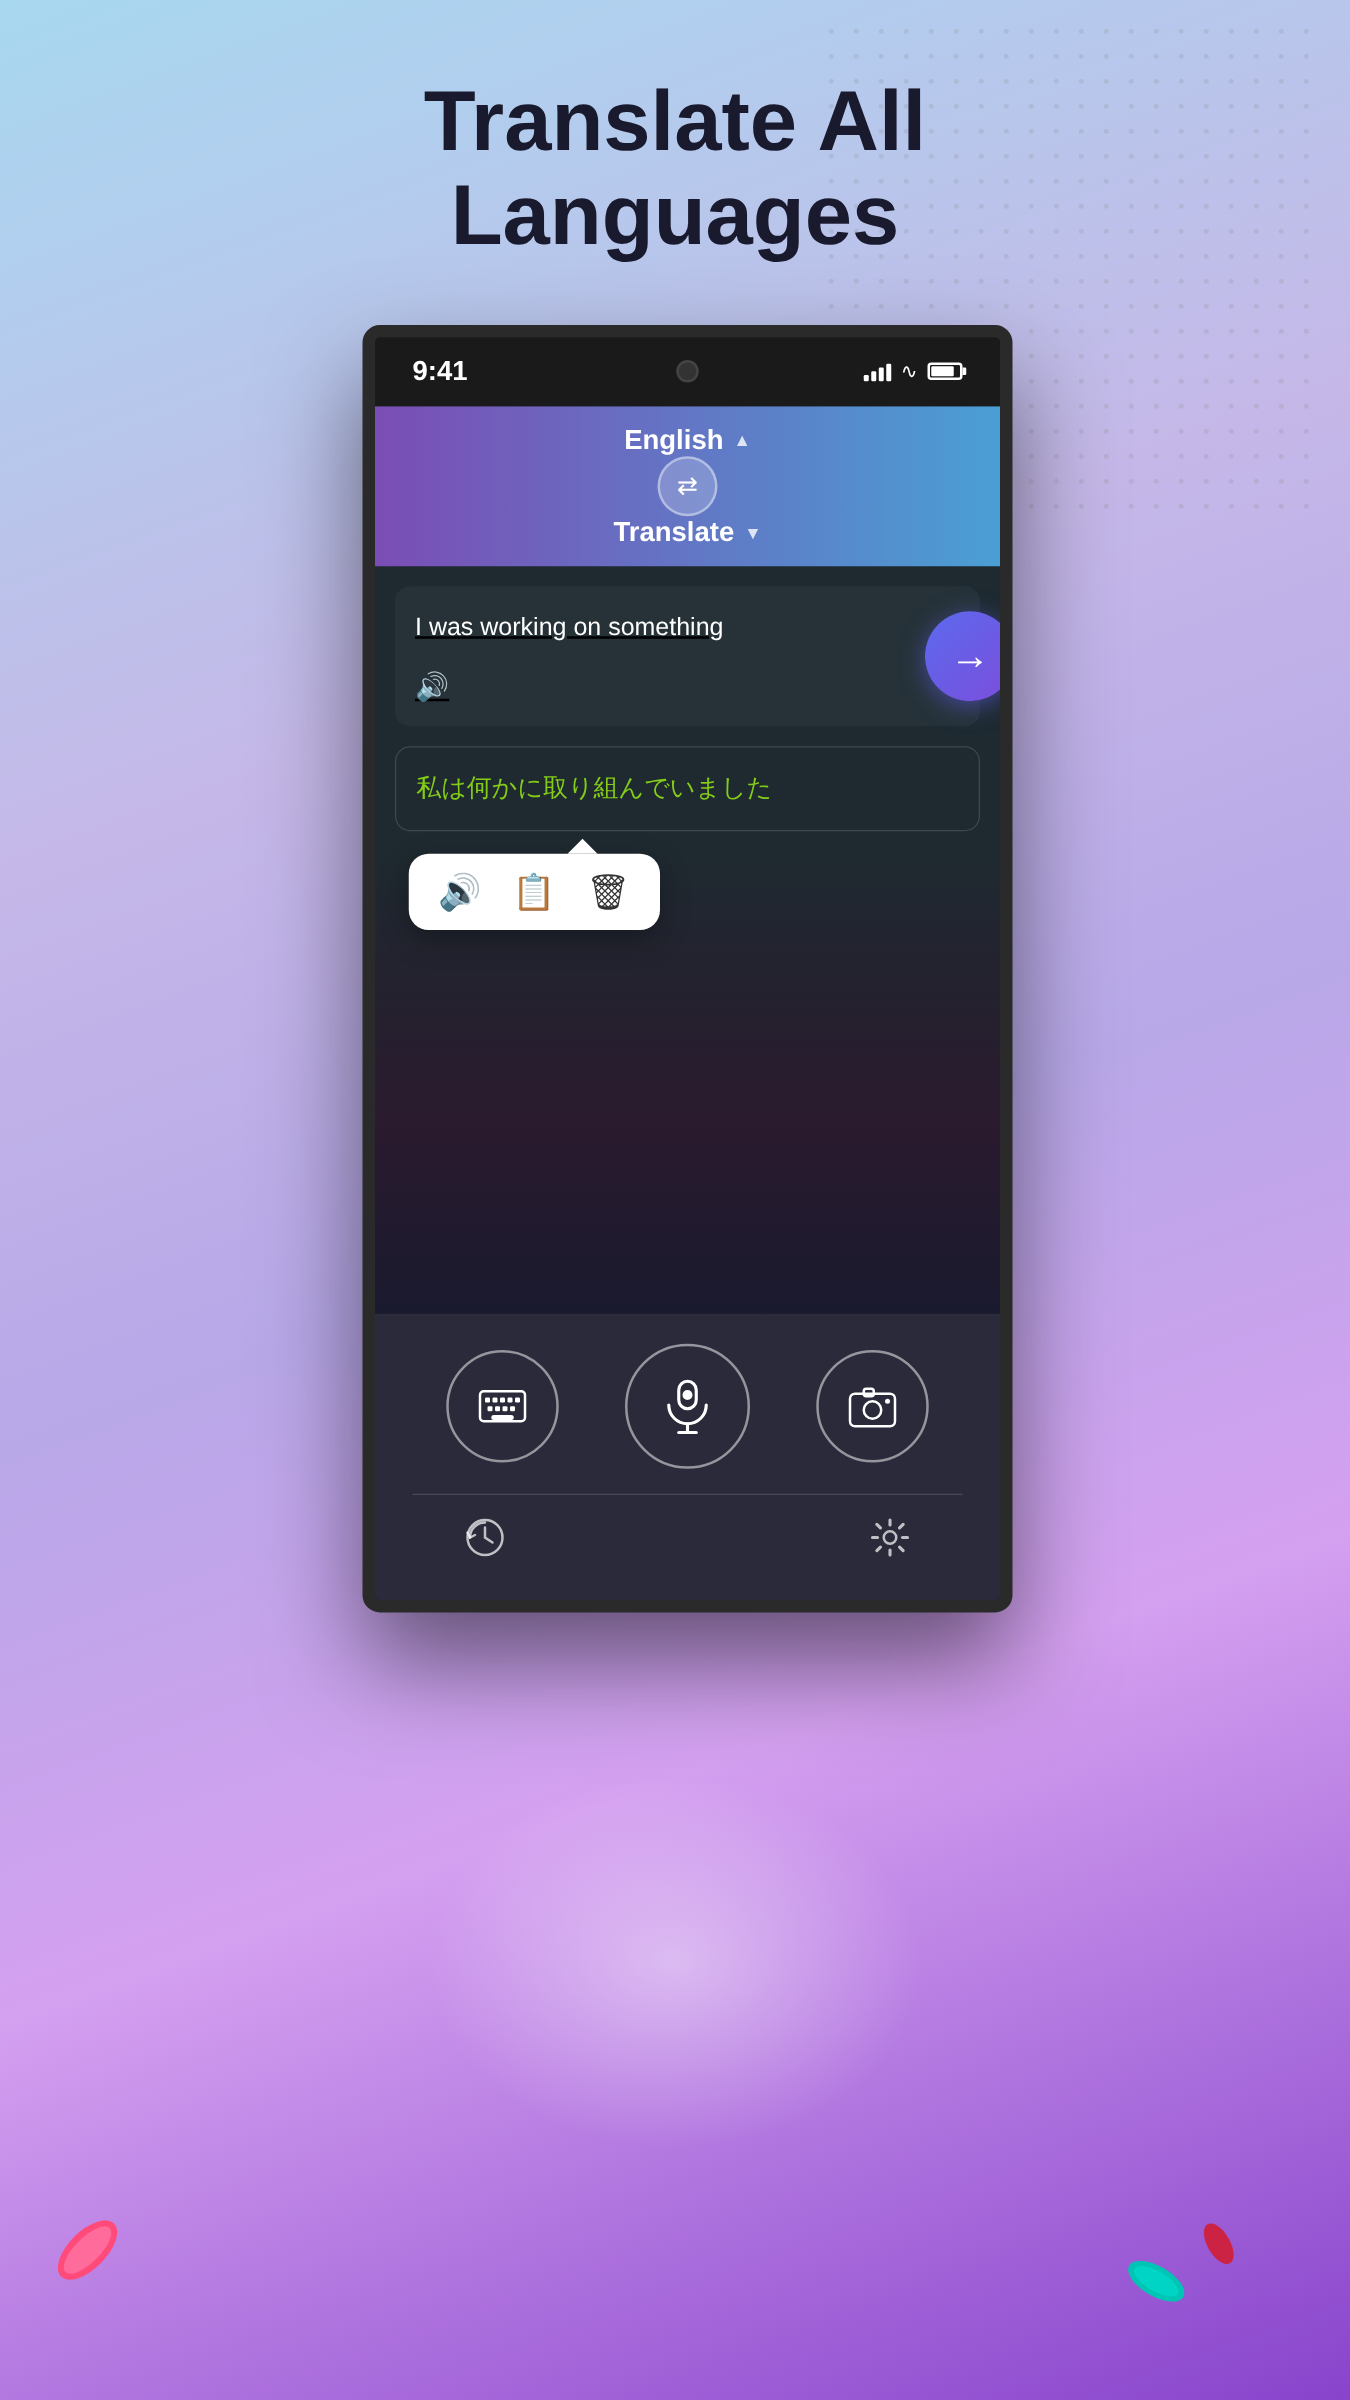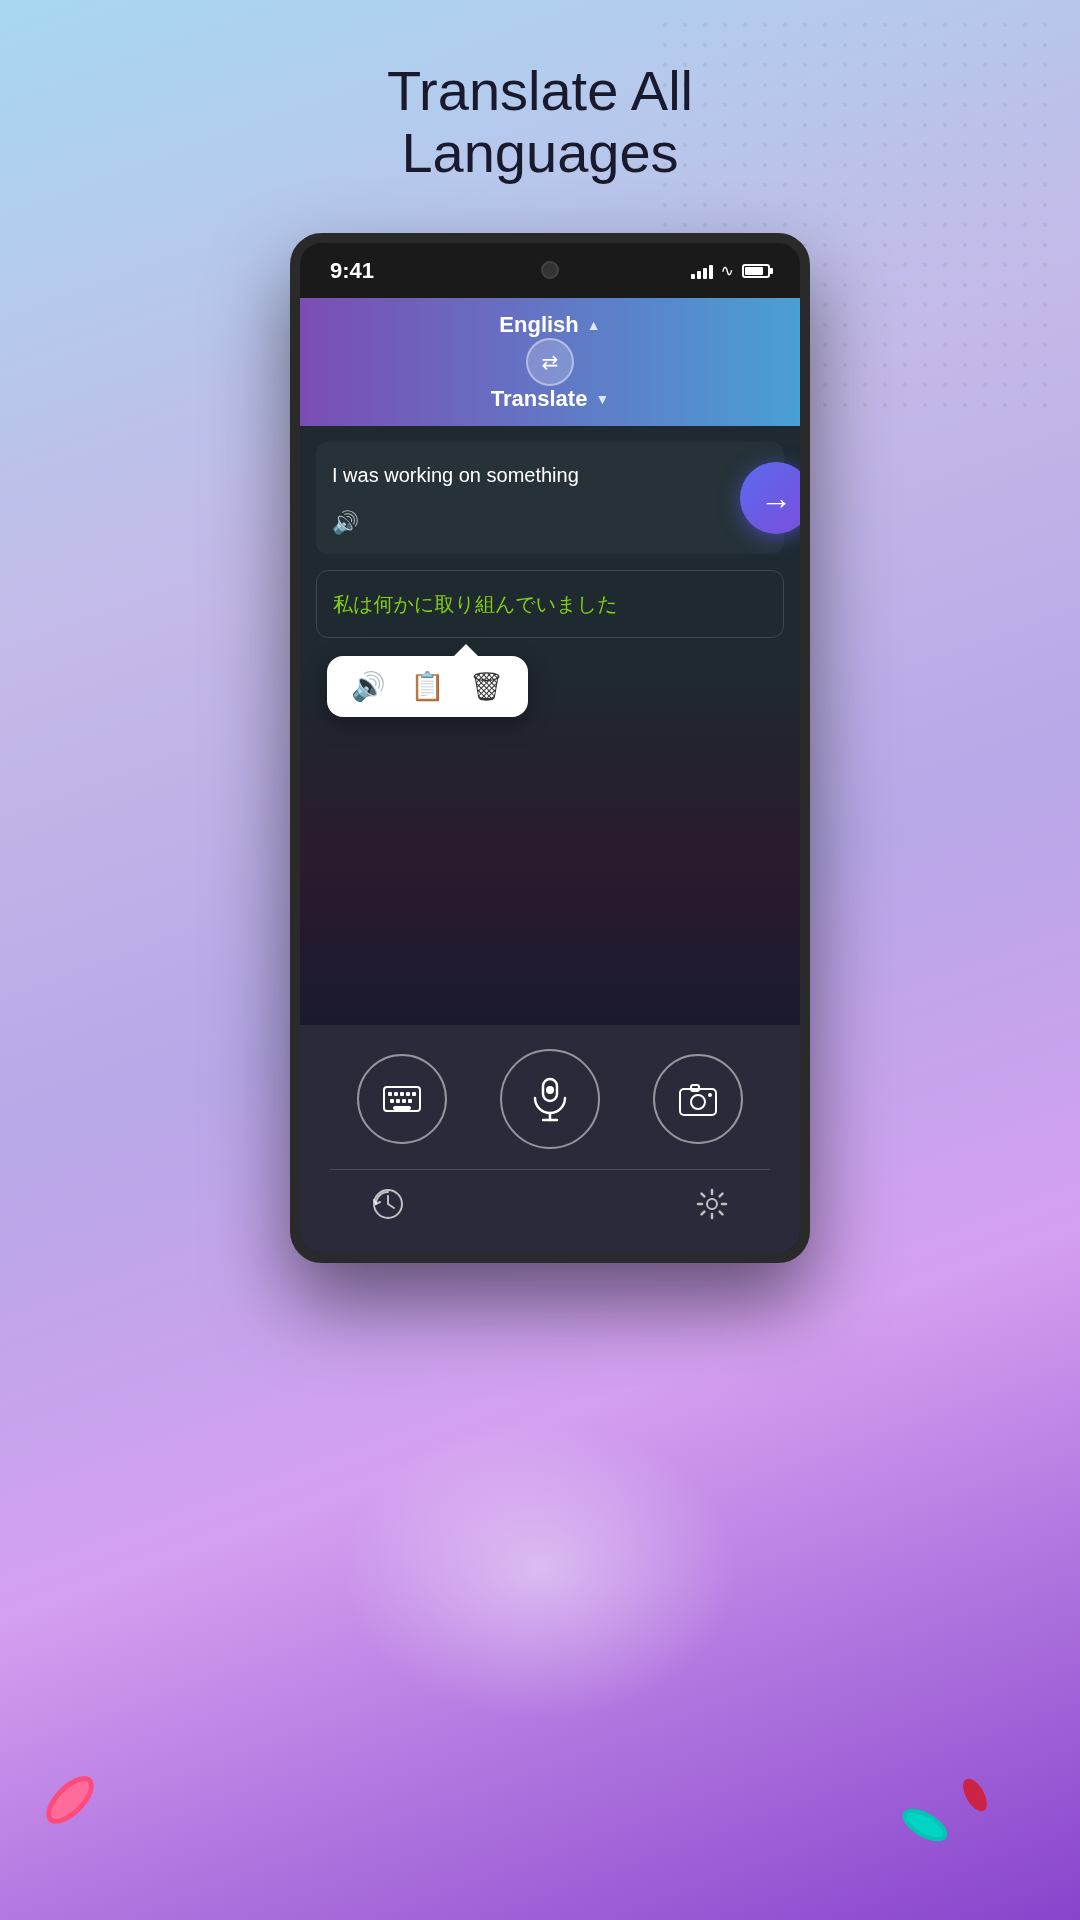--- a/index.html
+++ b/index.html
@@ -17,39 +17,39 @@
     }
 
     .page-title {
       text-align: center;
       margin-top: 60px;
       margin-bottom: 40px;
       z-index: 2;
     }
 
     .page-title h1 {
-      font-size: 56px;
-      font-weight: 400;
+      font-size: 68px;
+      font-weight: 700;
       color: #1a1a2e;
       line-height: 1.1;
       font-family: 'Arial Black', 'Arial', sans-serif;
     }
 
     
     .phone-wrapper {
       position: relative;
       z-index: 2;
       margin-top: 10px;
     }
 
     .phone {
       width: 520px;
       height: 1030px;
       background: #1a1a1a;
-      border-radius: 32px;
+      border-radius: 14px;
       border: 10px solid #2a2a2a;
       overflow: hidden;
       position: relative;
       box-shadow: 0 40px 80px rgba(0,0,0,0.5);
       margin-left: 20px;
     }
 
     
     .phone-notch {
       position: absolute;
@@ -460,21 +460,21 @@
         </div>
         <div class="swap-btn">
           <span>⇄</span>
         </div>
         <div class="lang-selector">
           <span>Translate</span>
           <span class="lang-arrow">▼</span>
         </div>
       </div>
 
-      <div class="input-section" style="position:relative;">
+      <div class="input-section" style="position:relative;text-decoration:underline;">
         <div class="input-text">I was working on something</div>
         <div class="clear-btn">×</div>
         <div class="input-bottom">
           <span class="sound-icon">🔊</span>
         </div>
 
         <div class="translate-btn">
           <span>→</span>
         </div>
       </div>

